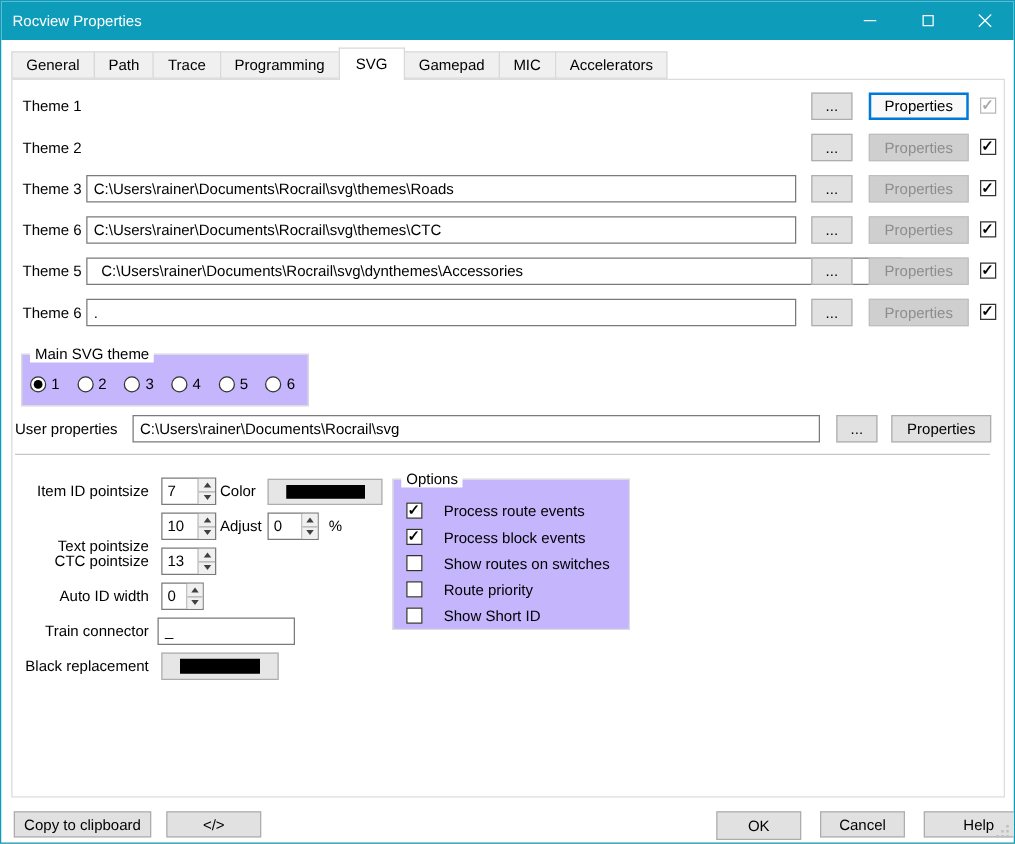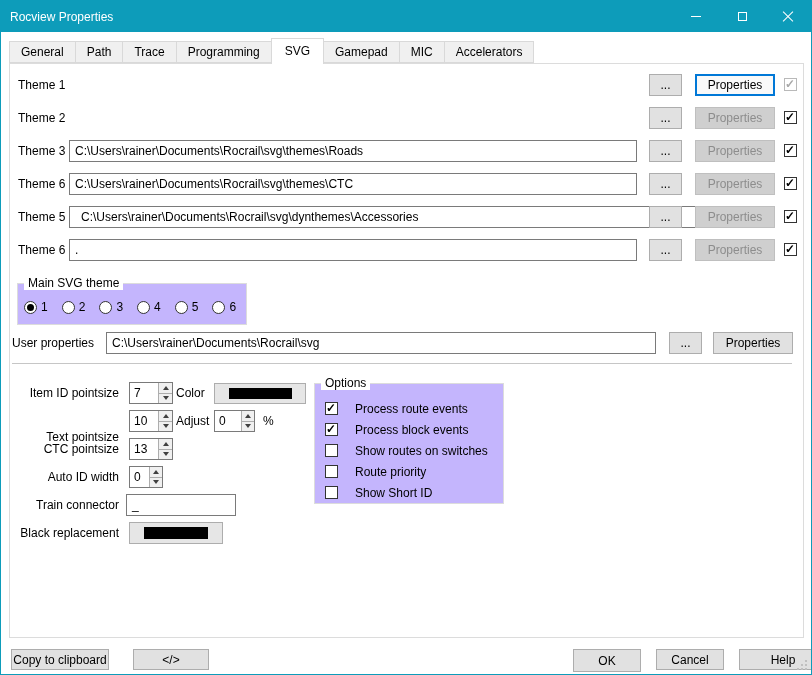--- a/index.html
+++ b/index.html
@@ -260,20 +260,20 @@
         <span class="cbx"></span>
         <span>Route priority</span>
       </div>
       <div class="cbrow">
         <span class="cbx"></span>
         <span>Show Short ID</span>
       </div>
     </div>
   </div>
 
-  <div class="btn" style="left:10px;top:648px;width:98px;height:21px;">Copy to clipboard</div>
+  <div class="btn" style="left:10px;top:648px;width:110px;height:21px;">Copy to clipboard</div>
   <div class="btn" style="left:132px;top:648px;width:76px;height:21px;">&lt;/&gt;</div>
   <div class="btn" style="left:572px;top:648px;width:68px;height:23px;">OK</div>
   <div class="btn" style="left:655px;top:648px;width:68px;height:21px;">Cancel</div>
   <div class="btn" style="left:738px;top:648px;width:88px;height:21px;">Help</div>
 
   <div class="grip"></div>
 </div>
 
 </body></html>

